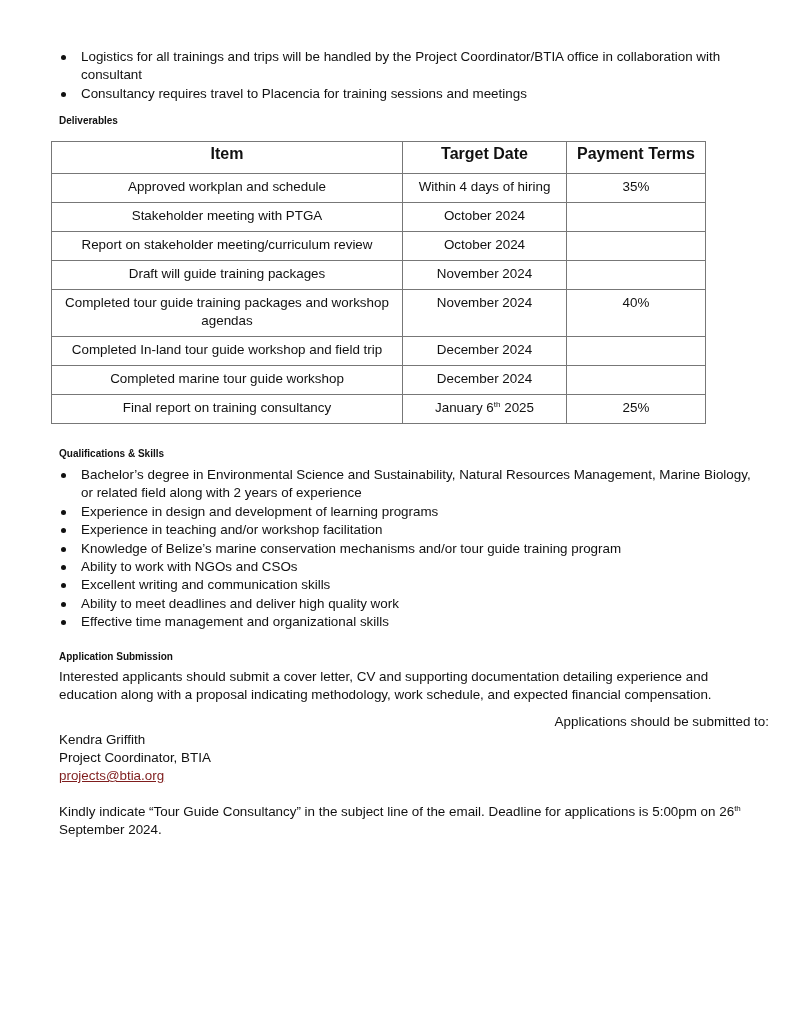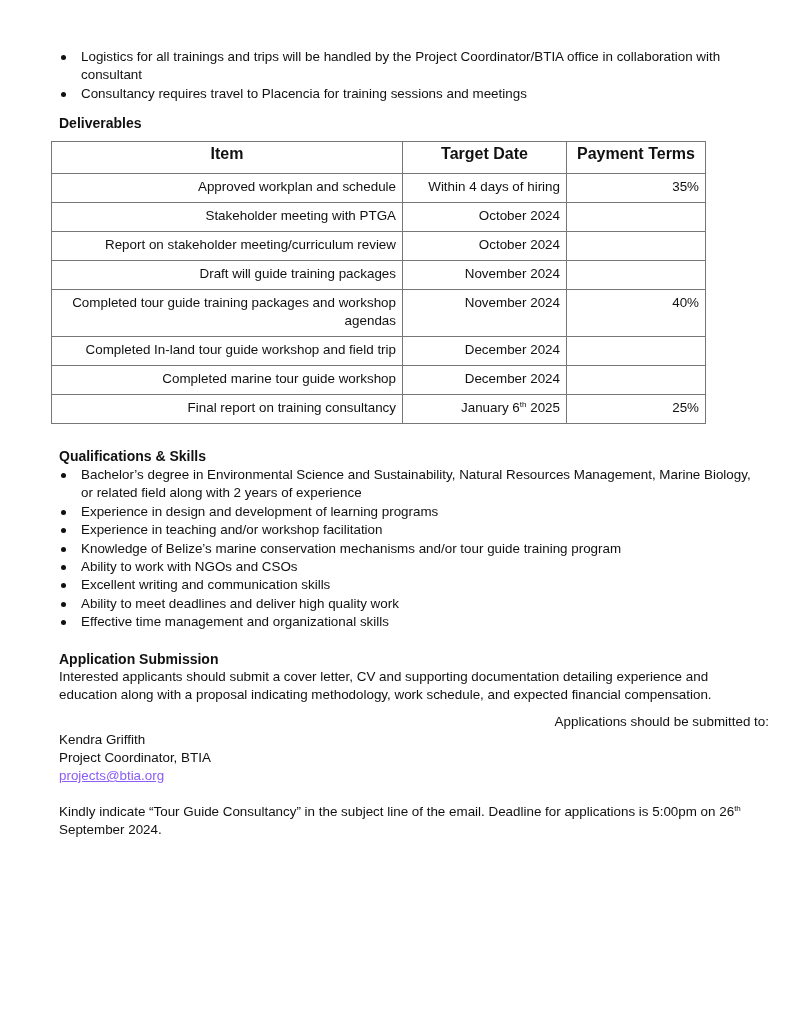--- a/index.html
+++ b/index.html
@@ -7,36 +7,36 @@
     width: 792px; height: 1024px; position: relative; overflow: hidden;
     font-family: "Liberation Sans", sans-serif; color: #111; font-size: 13.4px;
   }
   .page { position: absolute; left: 12px; top: 0; width: 792px; height: 1024px; }
   .bullets { position: absolute; left: 48px; width: 700px; margin: 0; padding: 0; list-style: none; }
   .bullets li { position: relative; padding-left: 21px; line-height: 18.4px; }
   .bullets li::before {
     content: ""; position: absolute; left: 1px; top: 7px; width: 5px; height: 5px;
     border-radius: 50%; background: #111;
   }
-  .heading { position: absolute; left: 47px; font-weight: bold; font-size: 14px; }
+  .heading { position: absolute; left: 47px; font-weight: bold; font-size: 10px; }
   table.deliv {
     position: absolute; left: 39px; top: 141px; width: 655px;
     border-collapse: collapse; font-size: 13.4px;
   }
   table.deliv th, table.deliv td {
-    border: 1px solid #777; vertical-align: top; text-align: right;
+    border: 1px solid #777; vertical-align: top; text-align: center;
     padding: 4px 6px 6px 6px; line-height: 18px;
   }
   table.deliv th { font-weight: bold; font-size: 16px; padding-top: 3px; height: 22px; }
   table.deliv th.c { text-align: center; }
   table.deliv td { height: 18px; }
   .col-item { width: 338px; }
   .col-date { width: 151px; }
   .txt { position: absolute; left: 47px; width: 710px; line-height: 18.4px; }
-  .link { color: #8b5cf6; text-decoration: underline; }
+  .link { color: #7f1d1d; text-decoration: underline; }
   sup { font-size: 8px; line-height: 0; vertical-align: super; }
 </style>
 </head>
 <body>
 
 <div class="page">
 
   <ul class="bullets" style="top:48px;">
     <li>Logistics for all trainings and trips will be handled by the Project Coordinator/BTIA office in collaboration with consultant</li>
     <li>Consultancy requires travel to Placencia for training sessions and meetings</li>

